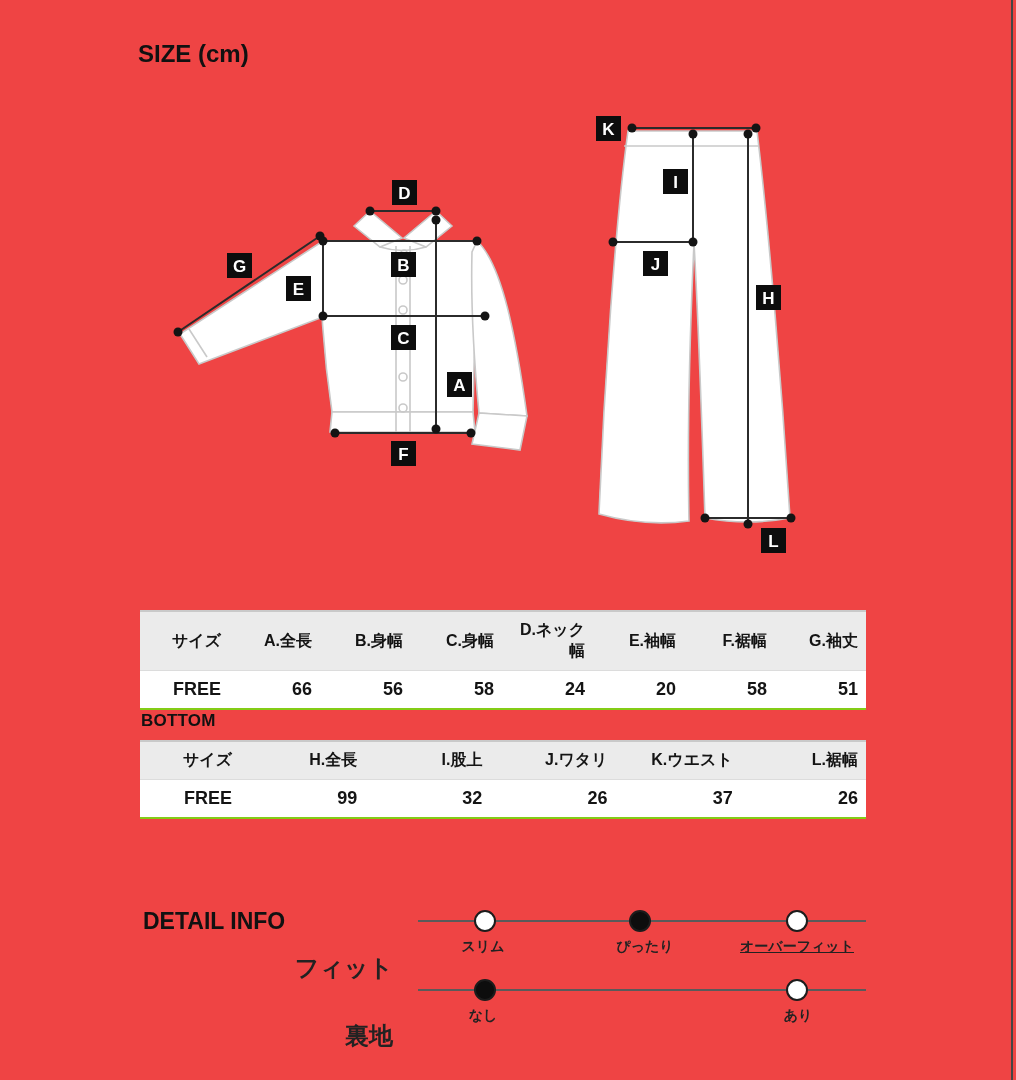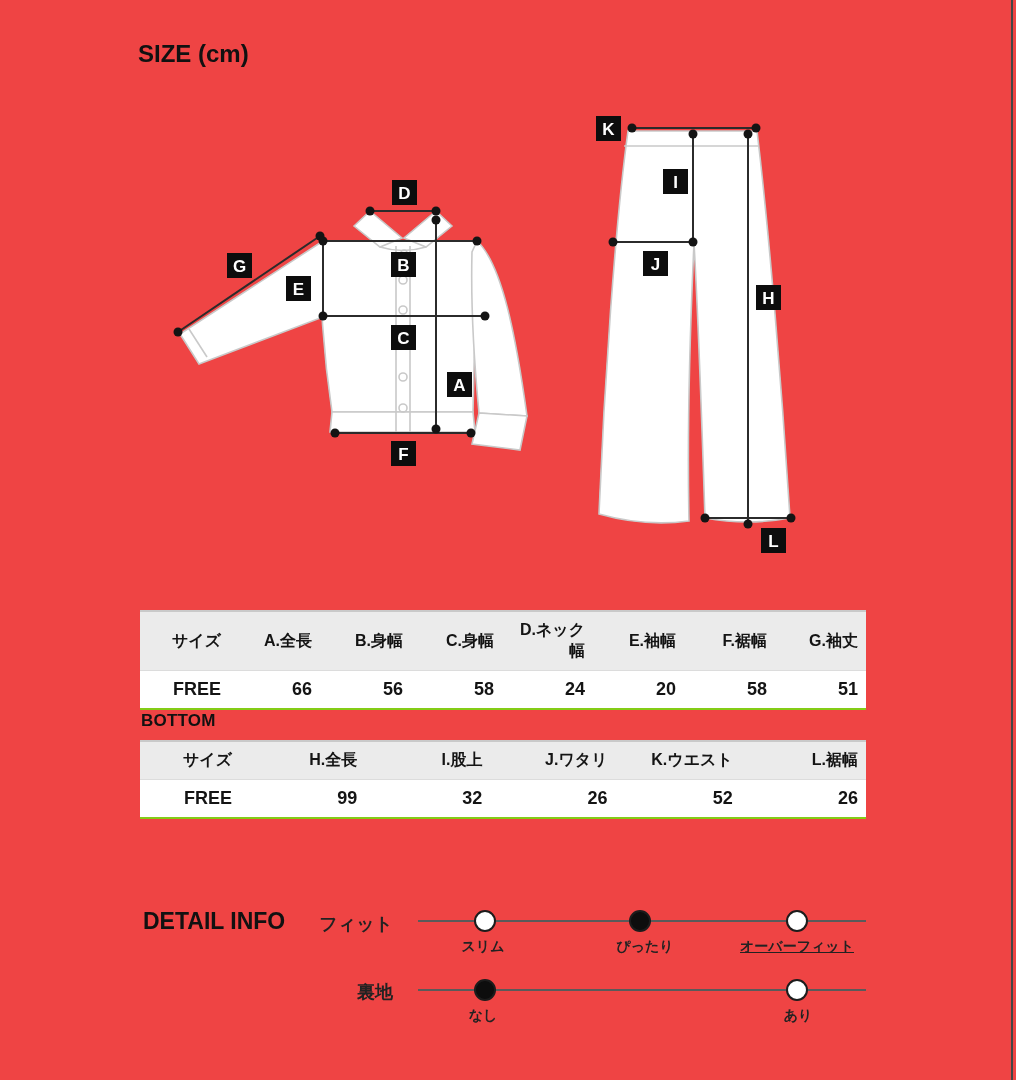--- a/index.html
+++ b/index.html
@@ -17,21 +17,21 @@
   table.size-table{position:absolute;left:140px;border-collapse:collapse;table-layout:fixed;width:726px;}
   table.size-table th,table.size-table td{text-align:right;vertical-align:middle;padding:8px;color:#141414;}
   table.size-table thead tr{background:#ebebeb;height:35px;}
   table.size-table thead th{font-size:16px;font-weight:bold;border-top:2px solid #c9c9c9;border-bottom:1px solid #dcdcdc;}
   table.size-table tbody tr{background:#fff;height:37px;}
   table.size-table tbody td{font-size:18px;font-weight:bold;border-bottom:2px solid #84cc16;}
   .tbl-top{top:610px;}
   .tbl-bottom{top:740px;}
 
   .detail-title{position:absolute;left:143px;top:908px;font-size:23px;font-weight:bold;color:#111;}
-  .scale-label{position:absolute;width:113px;text-align:right;font-size:18px;font-weight:bold;color:#222;}
+  .scale-label{position:absolute;width:113px;text-align:right;font-size:24px;font-weight:bold;color:#222;margin-top:40px;}
   .scale-label.fit{left:280px;top:912px;}
   .scale-label.lining{left:280px;top:980px;}
   .scale-line{position:absolute;left:418px;width:448px;height:2px;background:#5a5a5a;}
   .line-fit{top:920px;}
   .line-lining{top:989px;}
   .dot-node{position:absolute;width:18px;height:18px;border-radius:50%;border:2px solid #1c1c1c;background:#fff;box-sizing:content-box;}
   .dot-node.filled{background:#0d0d0d;}
   .opt-label{position:absolute;text-align:center;font-size:14px;font-weight:bold;color:#222;}
 
   .right-edge-line{position:absolute;left:1011px;top:0;width:2px;height:1080px;background:#454545;}
@@ -230,21 +230,21 @@
         <th>K.ウエスト</th>
         <th>L.裾幅</th>
       </tr>
     </thead>
     <tbody>
       <tr>
         <td>FREE</td>
         <td>99</td>
         <td>32</td>
         <td>26</td>
-        <td>52</td>
+        <td>37</td>
         <td>26</td>
       </tr>
     </tbody>
   </table>
 
   <div class="detail-title">DETAIL INFO</div>
 
   <div class="scale-label fit">フィット</div>
   <div class="scale-line line-fit"></div>
   <div class="dot-node open" style="left:474px;top:910px;"></div>

